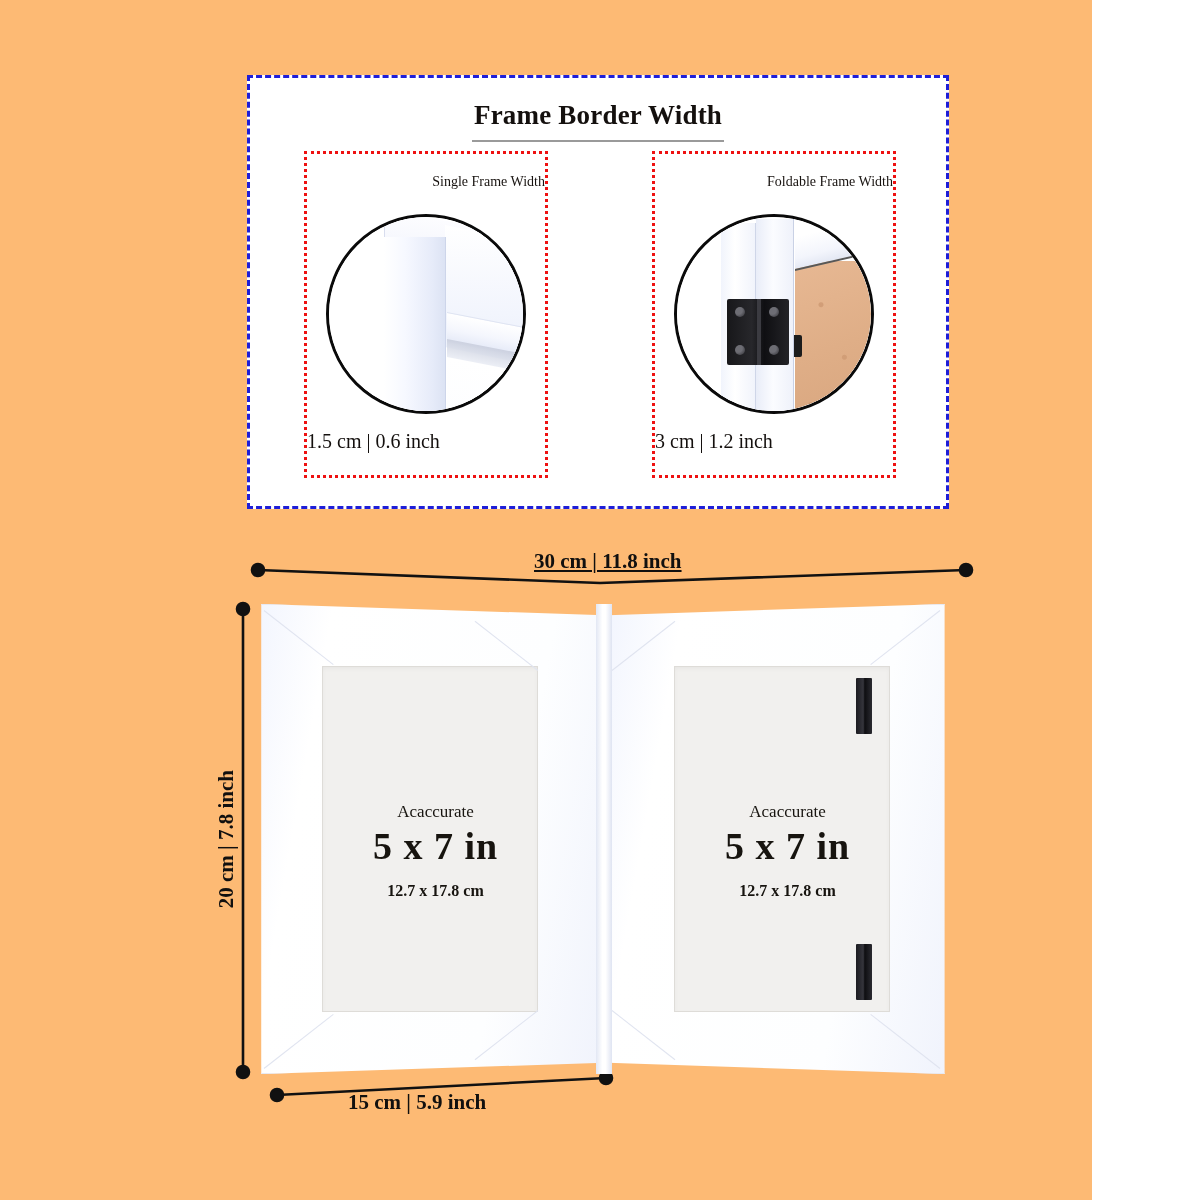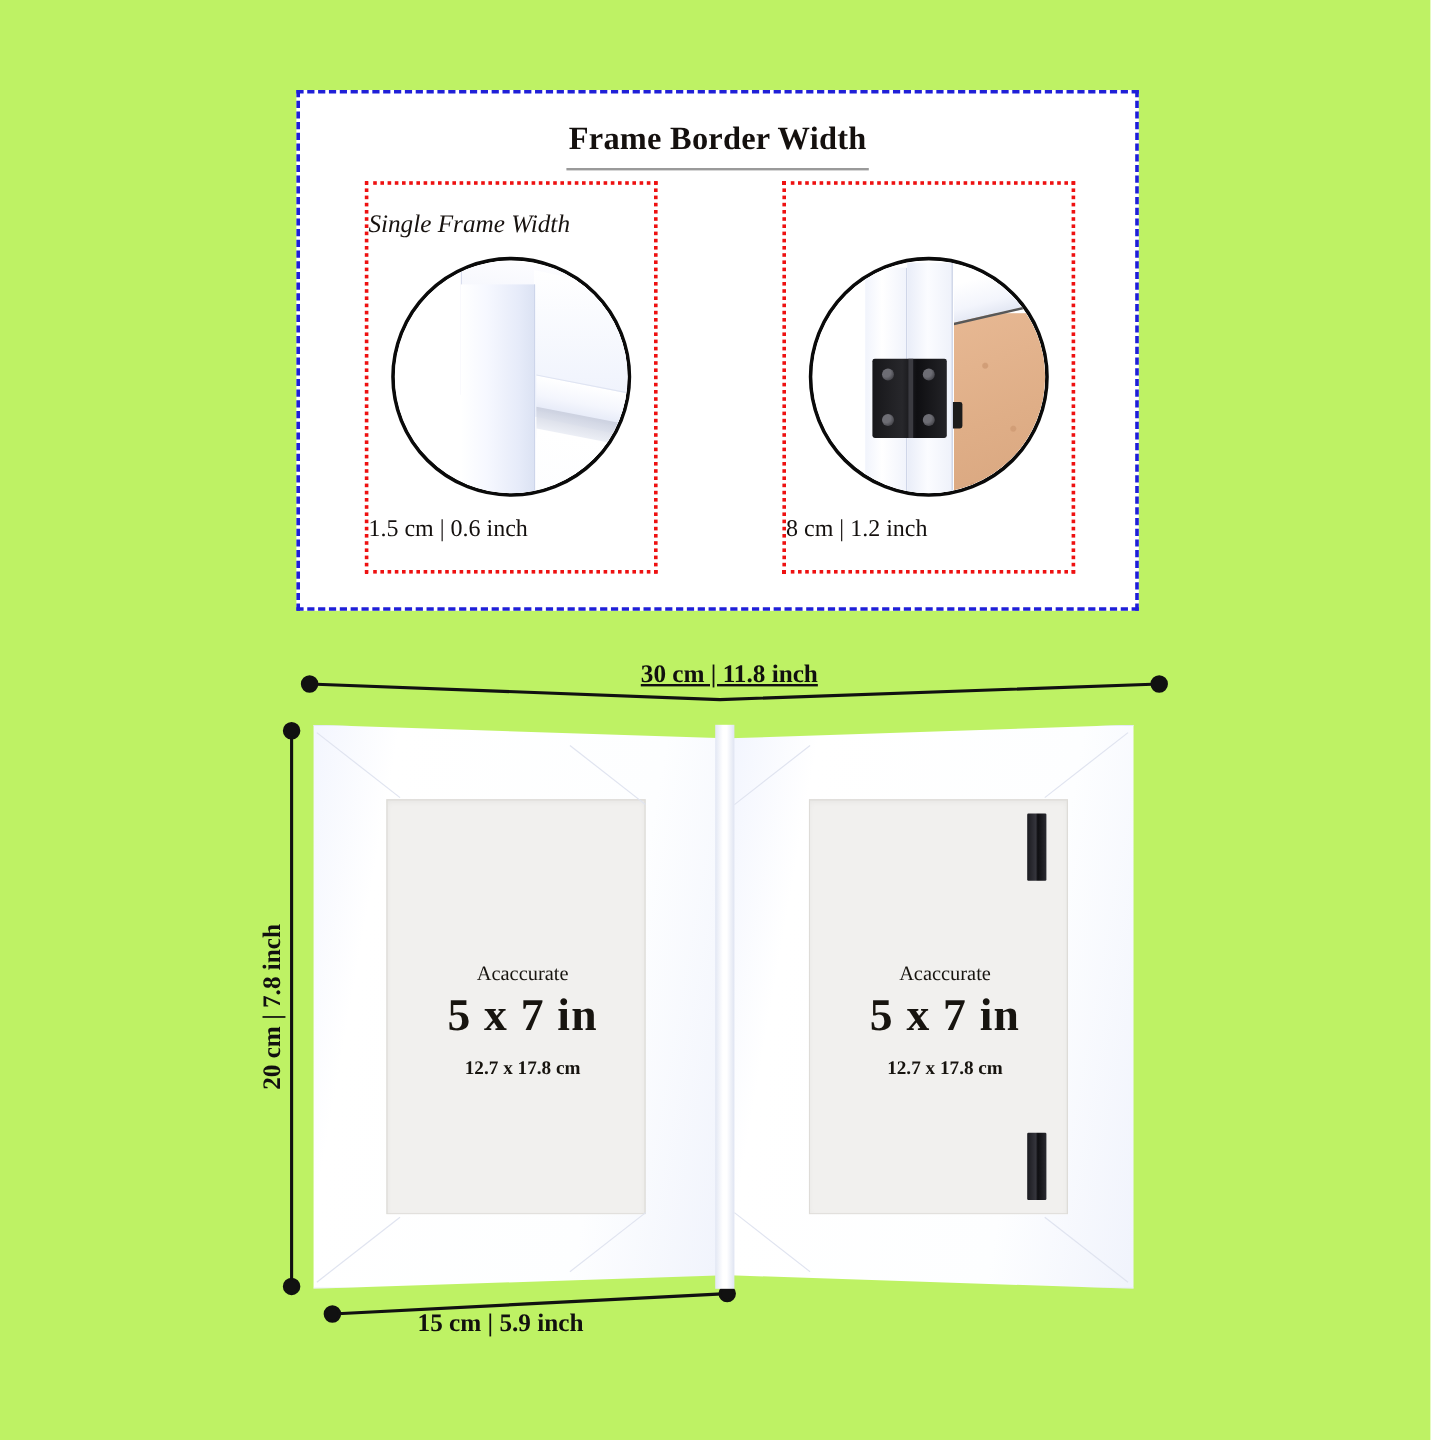--- a/index.html
+++ b/index.html
@@ -8,23 +8,23 @@
   html, body {
     width: 1200px;
     height: 1200px;
     background: #ffffff;
     font-family: "Liberation Serif", "DejaVu Serif", serif;
     overflow: hidden;
   }
 
   #page {
     position: relative;
-    width: 1192px;
+    width: 1092px;
     height: 1200px;
-    background: #bef264;
+    background: #fdba74;
   }
 
   
   #border-width-panel {
     position: absolute;
     left: 247px;
     top: 75px;
     width: 702px;
     height: 434px;
     border: 3px dashed #1f1fd8;
@@ -61,26 +61,25 @@
     border: 3px dotted #ee1111;
     background: #ffffff;
   }
   #card-single  { left: 54px; }
   #card-foldable{ left: 402px; }
 
   .card-title {
     position: absolute;
     left: 0; top: 20px;
     width: 100%;
-    text-align: left;
-    font-size: 21px;
+    text-align: right;
+    font-size: 14px;
     font-weight: 400;
     color: #17120f;
     white-space: nowrap;
-    font-style: italic;
   }
 
   .card-caption {
     position: absolute;
     left: 0; bottom: 22px;
     width: 100%;
     text-align: left;
     font-size: 20px;
     font-weight: 400;
     color: #14100e;
@@ -345,39 +344,40 @@
           <div class="sf-shadow"></div>
           <div class="sf-lower"></div>
           <div class="sf-face"></div>
         </div>
       </div>
 
       <div class="card-caption">1.5 cm | 0.6 inch</div>
     </div>
 
     <div id="card-foldable" class="detail-card">
+      <div class="card-title">Foldable Frame Width</div>
 
       <div class="detail-circle">
         <div class="inner">
           <div class="ff-bg"></div>
           <div class="ff-mdf"></div>
           <div class="ff-mdf-top"></div>
           <div class="ff-tab"></div>
           <div class="ff-leafB"></div>
           <div class="ff-leafA"></div>
           <div class="ff-hinge"></div>
           <div class="ff-hinge-pin"></div>
           <div class="ff-screw ff-s1"></div>
           <div class="ff-screw ff-s2"></div>
           <div class="ff-screw ff-s3"></div>
           <div class="ff-screw ff-s4"></div>
         </div>
       </div>
 
-      <div class="card-caption">8 cm | 1.2 inch</div>
+      <div class="card-caption">3 cm | 1.2 inch</div>
     </div>
   </div>
 
   <div id="product">
 
     <div id="leaf-left" class="leaf">
       <div class="bevel"></div>
     </div>
 
     <div id="leaf-right" class="leaf">

